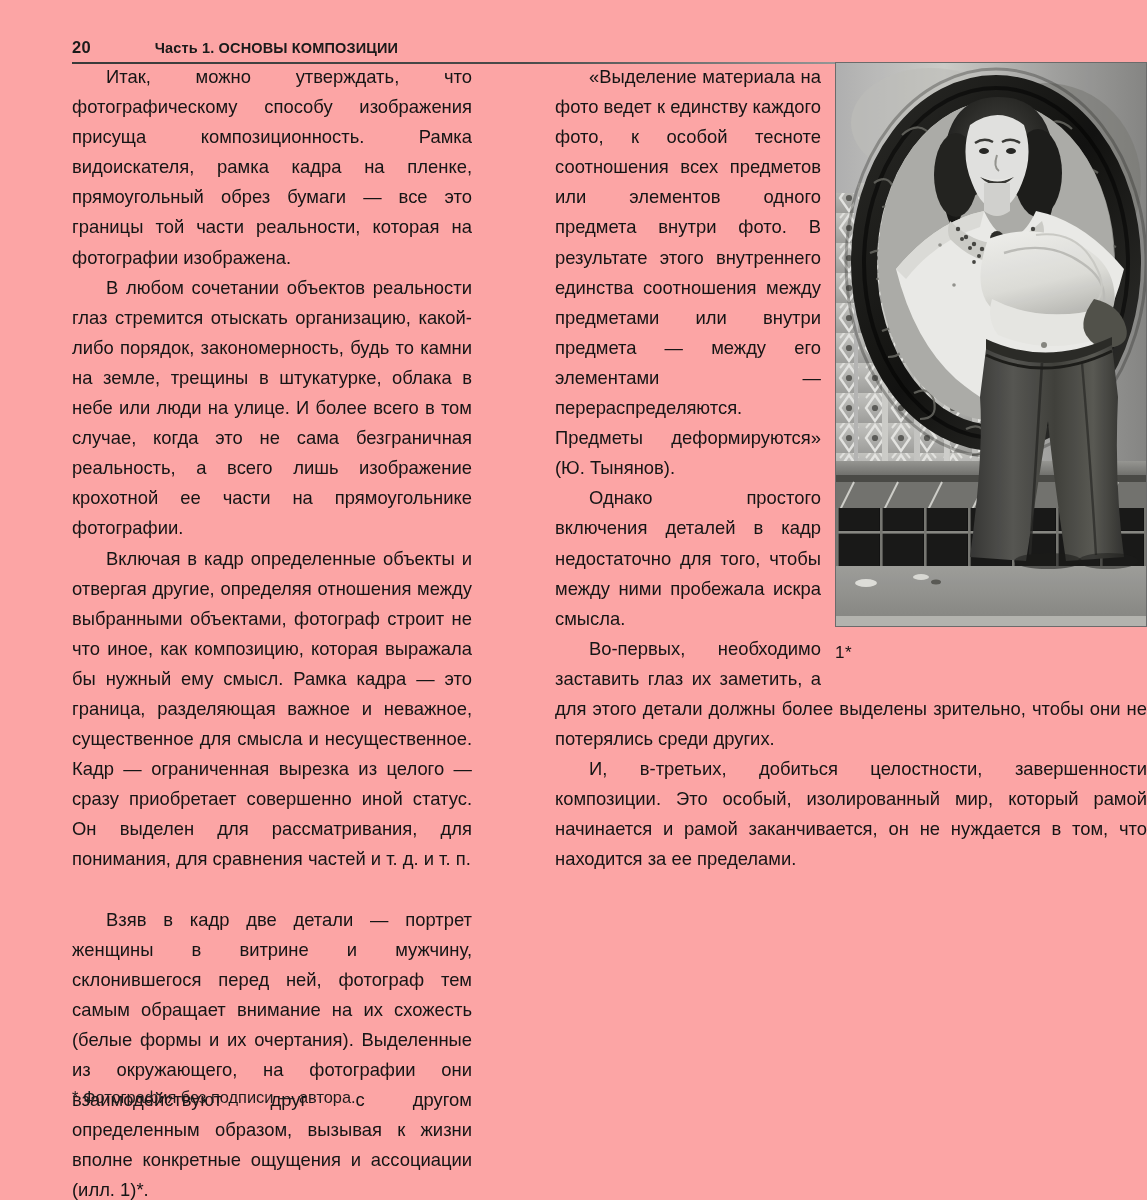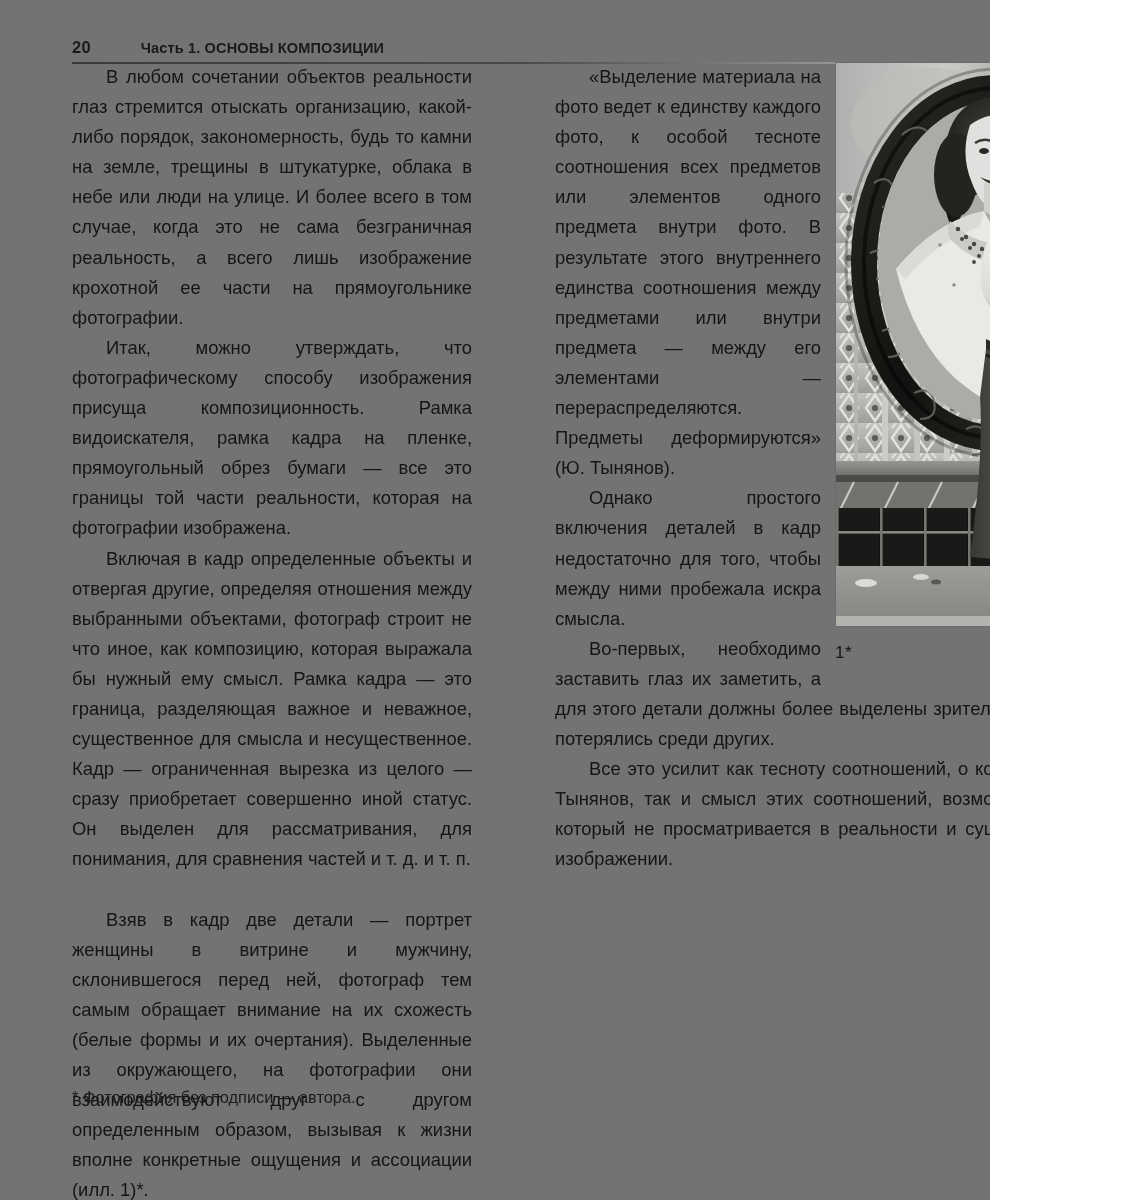--- a/index.html
+++ b/index.html
@@ -5,23 +5,23 @@
   html, body {
     margin: 0;
     padding: 0;
     background: #ffffff;
   }
   body {
     font-family: "Liberation Sans", sans-serif;
   }
   .page {
     position: relative;
-    width: 990px;
+    width: 1147px;
     height: 1200px;
-    background: #737373;
+    background: #fca5a5;
     overflow: hidden;
     box-sizing: border-box;
   }
 
   
   .runhead {
     position: absolute;
     left: 72px;
     top: 38px;
     width: 1003px;
@@ -35,21 +35,21 @@
   .folio {
     font-size: 16.5px;
     font-weight: bold;
     color: #1a1a1a;
     letter-spacing: 0.2px;
   }
   .runhead-title {
     font-size: 14.5px;
     font-weight: bold;
     color: #1a1a1a;
-    margin-left: 50px;
+    margin-left: 64px;
     letter-spacing: 0.15px;
   }
   .runhead-rule {
     position: absolute;
     left: 0;
     top: 24px;
     width: 1003px;
     height: 2px;
     background: linear-gradient(to right, #3a3a3a 0%, #4a4a4a 45%, #9a9a9a 78%, #cfcfcf 100%);
   }
@@ -135,22 +135,22 @@
     <div class="runhead-row">
       <span class="folio">20</span>
       <span class="runhead-title">Часть 1. ОСНОВЫ КОМПОЗИЦИИ</span>
     </div>
     <div class="runhead-rule"></div>
   </div>
 
   <div class="columns">
 
     <div class="col-left">
+      <p class="tx">Итак, можно утверждать, что фотографическому способу изображения присуща композиционность. Рамка видоискателя, рамка кадра на пленке, прямоугольный обрез бумаги — все это границы той части реальности, которая на фотографии изображена.</p>
       <p class="tx">В любом сочетании объектов реальности глаз стремится отыскать организацию, какой-либо порядок, закономерность, будь то камни на земле, трещины в штукатурке, облака в небе или люди на улице. И более всего в том случае, когда это не сама безграничная реальность, а всего лишь изображение крохотной ее части на прямоугольнике фотографии.</p>
-      <p class="tx">Итак, можно утверждать, что фотографическому способу изображения присуща композиционность. Рамка видоискателя, рамка кадра на пленке, прямоугольный обрез бумаги — все это границы той части реальности, которая на фотографии изображена.</p>
       <p class="tx">Включая в кадр определенные объекты и отвергая другие, определяя отношения между выбранными объектами, фотограф строит не что иное, как композицию, которая выражала бы нужный ему смысл. Рамка кадра — это граница, разделяющая важное и неважное, существенное для смысла и несущественное. Кадр — ограниченная вырезка из целого — сразу приобретает совершенно иной статус. Он выделен для рассматривания, для понимания, для сравнения частей и т. д. и т. п.</p>
       <p class="tx gap">Взяв в кадр две детали — портрет женщины в витрине и мужчину, склонившегося перед ней, фотограф тем самым обращает внимание на их схожесть (белые формы и их очертания). Выделенные из окружающего, на фотографии они взаимодействуют друг с другом определенным образом, вызывая к жизни вполне конкретные ощущения и ассоциации (илл. 1)*.</p>
 
     </div>
 
     <div class="col-right">
 
       <div class="illo-float">
         <div class="illo">
           <svg class="photo-svg" viewBox="0 0 310 563" preserveAspectRatio="none">
@@ -370,21 +370,21 @@
               <rect x="0" y="0" width="310" height="563" fill="#000" opacity="0.05"></rect>
             </g>
           </svg>
         </div>
         <div class="illo-caption">1*</div>
       </div>
 
       <p class="tx">«Выделение материала на фото ведет к единству каждого фото, к особой тесноте соотношения всех предметов или элементов одного предмета внутри фото. В результате этого внутреннего единства соотношения между предметами или внутри предмета — между его элементами — перераспределяются. Предметы деформируются» (Ю. Тынянов).</p>
       <p class="tx">Однако простого включения деталей в кадр недостаточно для того, чтобы между ними пробежала искра смысла.</p>
       <p class="tx">Во-первых, необходимо заставить глаз их заметить, а для этого детали должны более выделены зрительно, чтобы они не потерялись среди других.</p>
-      <p class="tx">Все это усилит как тесноту соотношений, о которой говорил Ю. Тынянов, так и смысл этих соотношений, возможно, даже такой, который не просматривается в реальности и существует только в изображении.</p>
+      <p class="tx">И, в-третьих, добиться целостности, завершенности композиции. Это особый, изолированный мир, который рамой начинается и рамой заканчивается, он не нуждается в том, что находится за ее пределами.</p>
     </div>
 
   </div>
 
   <div class="footnote-zone">
     <p class="footnote">* Фотография без подписи — автора.</p>
   </div>
 
 </div>
 

